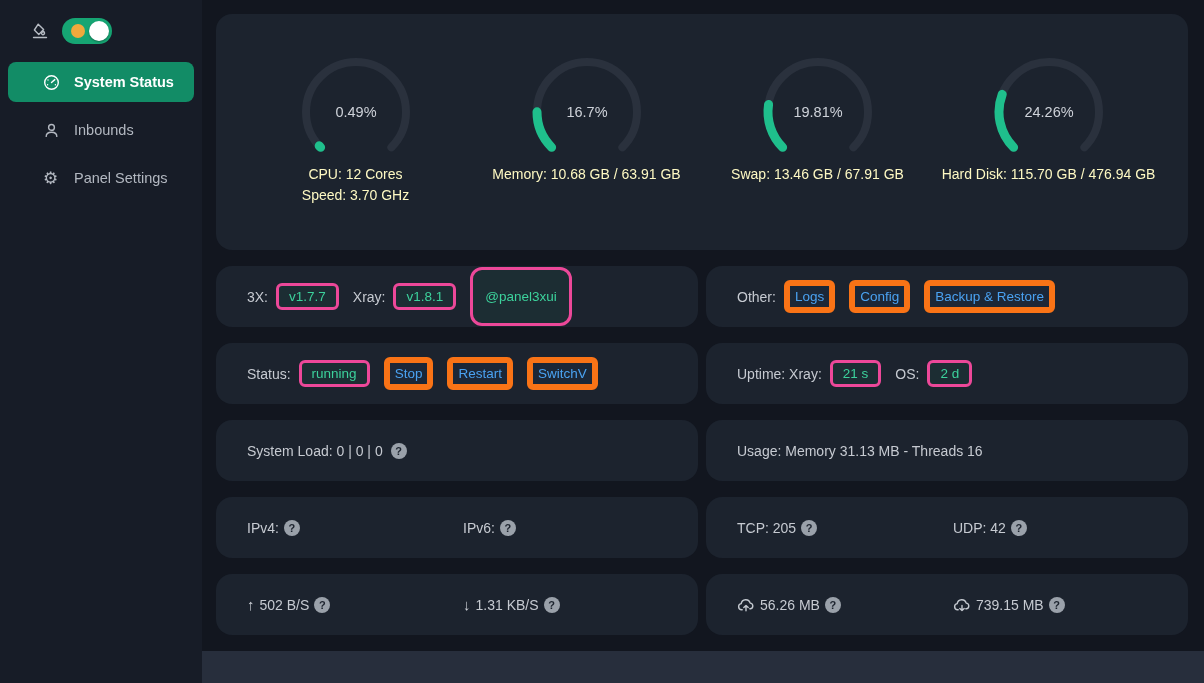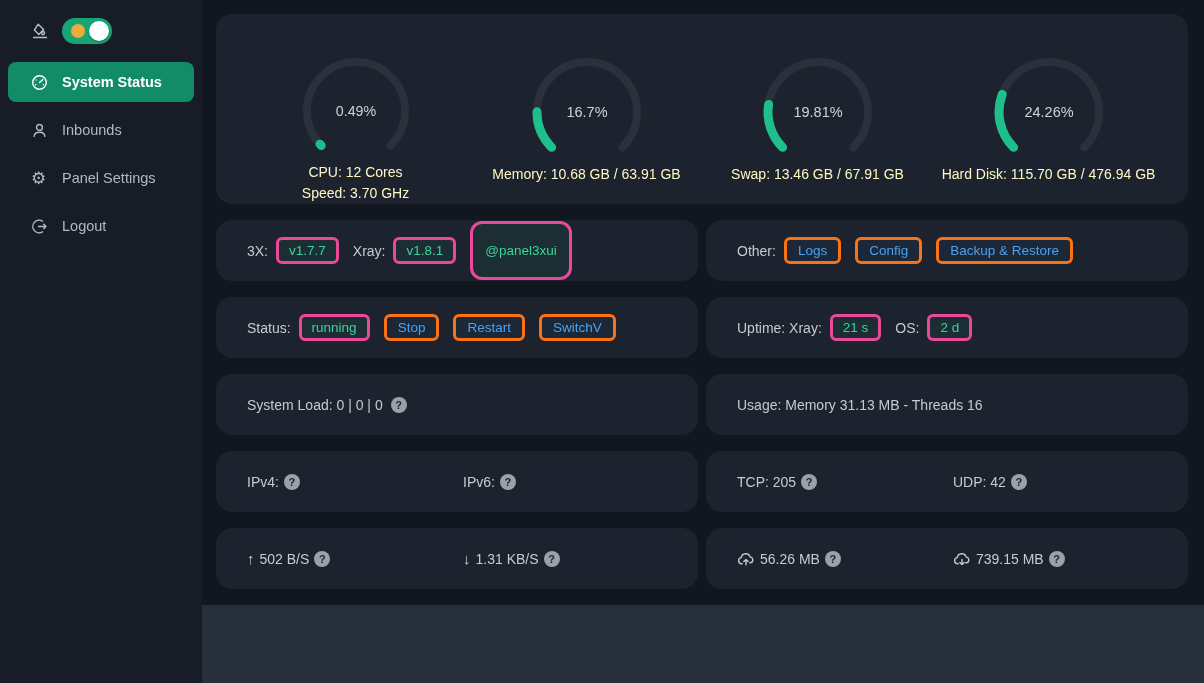--- a/index.html
+++ b/index.html
@@ -29,39 +29,39 @@
     position:absolute;left:9px;top:6px;width:14px;height:14px;border-radius:50%;
     background:#f0a93c;
   }
   .toggle .knob{
     position:absolute;right:3px;top:3px;width:20px;height:20px;border-radius:50%;
     background:#ffffff;box-shadow:0 1px 2px rgba(0,0,0,.35);
   }
   .menu{display:flex;flex-direction:column;gap:8px;padding:0 8px;}
   .menu-item{
     display:flex;align-items:center;gap:14px;
-    height:40px;border-radius:8px;padding-left:23px;
+    height:40px;border-radius:8px;padding-left:35px;
     color:#b3b8c1;font-size:14.5px;cursor:pointer;
   }
   .menu-item .mi-icon{width:17px;height:17px;display:inline-flex;color:inherit;font-size:17px;line-height:17px;}
   .menu-item.active{background:#128c66;color:#ffffff;font-weight:600;}
   .menu-item:not(.active){font-weight:500;}
   .menu-item + .menu-item{margin-top:0;}
 
   
   .main{
     flex:1;box-sizing:border-box;
     background:#12161f;
     padding:14px 16px 0 14px;
   }
   .card{
     background:#1c232e;border-radius:16px;
   }
   .gauge-card{
-    height:190px;box-sizing:border-box;
+    height:236px;box-sizing:border-box;
     display:flex;justify-content:space-around;
     padding:38px 24px 0 24px;
     margin-bottom:16px;
   }
   .gauge-col{width:231px;display:flex;flex-direction:column;align-items:center;}
   .gauge-col svg{display:block;}
   .g-track{stroke:#2a313d;}
   .g-prog{stroke:#1fbf8c;}
   .g-text{fill:#ced2d9;font-size:14.5px;font-family:"Liberation Sans",sans-serif;}
   .gauge-label{font-size:14px;color:#fef9c3;line-height:21px;margin-top:8px;text-align:center;white-space:nowrap;}
@@ -74,22 +74,22 @@
   }
   .chunk{width:216px;display:flex;align-items:center;gap:5px;white-space:nowrap;}
   .inline{display:flex;align-items:center;gap:8px;white-space:nowrap;}
 
   .badge-green{
     border:3px solid #ec4899;color:#3cd29c;background:rgba(25,180,130,.07);
     border-radius:6px;padding:2px 10px;font-size:13.5px;line-height:17px;display:inline-block;
   }
   .badge-pill{border-radius:12px;padding:18px 12px;}
   .btn-blue{
-    border:3px solid #f97316;color:#4aa2f2;background:rgba(40,120,210,.06);
-    border-radius:6px;padding:2px 11px;font-size:13.5px;line-height:17px;display:inline-block;cursor:pointer;
+    border:6px solid #f97316;color:#4aa2f2;background:rgba(40,120,210,.06);
+    border-radius:6px;padding:2px 5px;font-size:13.5px;line-height:17px;display:inline-block;cursor:pointer;
   }
   .gap14{margin-left:6px;}
   .qmark{
     width:16px;height:16px;border-radius:50%;background:#9aa1aa;color:#1c232e;
     font-size:11px;font-weight:bold;display:inline-flex;align-items:center;justify-content:center;
     flex:none;cursor:help;
   }
   .arrow{font-size:15px;color:#c9cdd4;}
   .cloud-icon{width:18px;height:16px;display:inline-flex;color:#c3c8cf;}
   svg.icon{stroke:currentColor;fill:none;stroke-width:1.4;stroke-linecap:round;stroke-linejoin:round;}
@@ -134,29 +134,20 @@
           </svg>
         </span>
         <span>Inbounds</span>
       </div>
 
       <div class="menu-item">
         <span class="mi-icon">⚙</span>
         <span>Panel Settings</span>
       </div>
 
-      <div class="menu-item">
-        <span class="mi-icon">
-          <svg class="icon" viewBox="0 0 17 17" width="17" height="17">
-            <path d="M11.5 3.2 a6.3 6.3 0 1 0 0 10.6"></path>
-            <path d="M7.5 8.5 H15 M12.7 6.2 L15 8.5 L12.7 10.8"></path>
-          </svg>
-        </span>
-        <span>Logout</span>
-      </div>
     </div>
   </div>
 
   <div class="main">
 
     <div class="card gauge-card">
 
       <div class="gauge-col">
         <svg width="120" height="104" viewBox="0 0 120 104">
           <path class="g-track" d="M 24.64 95.36 A 50 50 0 1 1 95.36 95.36" stroke-width="8" fill="none" stroke-linecap="round"></path>

